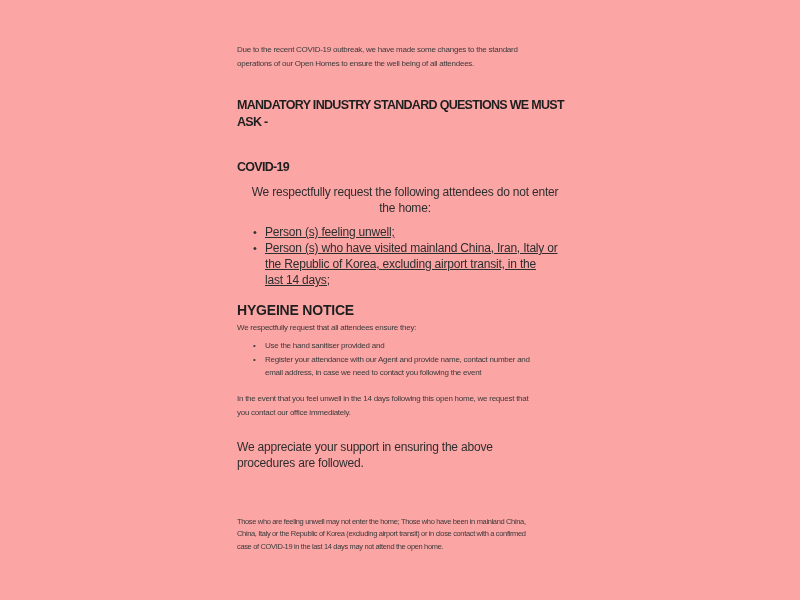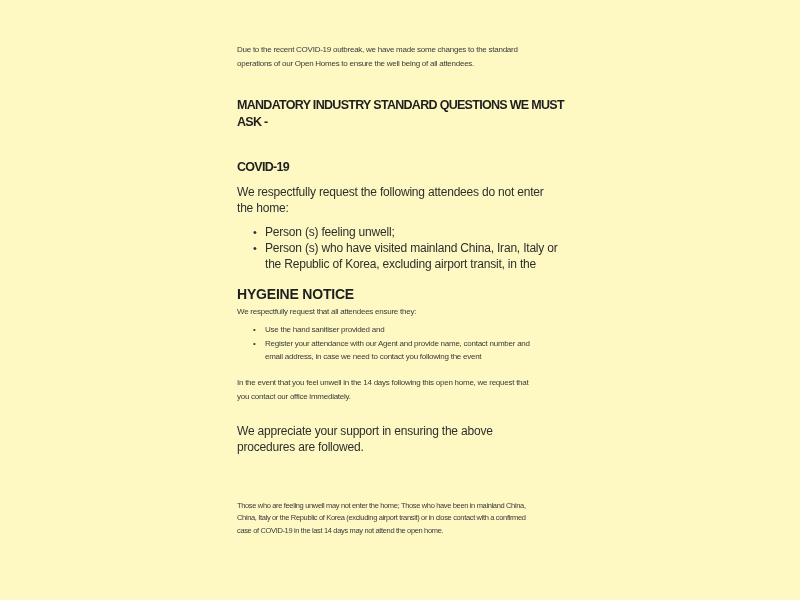--- a/index.html
+++ b/index.html
@@ -8,21 +8,21 @@
     background: #ffffff;
     width: 800px;
     height: 600px;
     overflow: hidden;
     font-family: "Liberation Sans", "DejaVu Sans", sans-serif;
   }
   .page {
     position: relative;
     width: 800px;
     height: 600px;
-    background: #fef9c3;
+    background: #fca5a5;
   }
   .content {
     position: absolute;
     left: 237px;
     top: 43px;
     width: 336px;
     color: #333333;
   }
   .ln { white-space: nowrap; }
 
@@ -59,37 +59,37 @@
     font-size: 14px;
     font-weight: bold;
     line-height: 13px;
     letter-spacing: -0.2px;
     color: #1f1f1f;
     margin: 16px 0 0 0;
   }
 
   p, ul { margin: 0; padding: 0; }
   .intro-par { margin-top: 0; }
-  .covid-intro { margin-top: 8px; }
+  .covid-intro { margin-top: 8px; text-align: center; }
   .hygiene-intro { margin-top: 4px; }
   .unwell-par { margin-top: 12.5px; }
   .closing-par { margin-top: 19.5px; }
 
   ul { list-style: none; }
   li {
     position: relative;
     padding-left: 28px;
   }
   li::before {
     content: "\2022";
     position: absolute;
     left: 16px;
     top: 0;
   }
-  .large-bullets { margin-top: 8px; }
+  .large-bullets { margin-top: 8px; text-decoration: underline; }
   .large-bullets li::before { font-size: 11px; }
   .small-bullets { margin-top: 4.5px; }
   .small-bullets li::before { font-size: 8px; }
 
   .footer {
     margin-top: 45px;
     font-size: 7.5px;
     line-height: 12.5px;
     letter-spacing: -0.35px;
     color: #3a3a3a;
@@ -119,20 +119,21 @@
       <span class="ln" style="display:block">the home:</span>
     </p>
 
     <ul class="large large-bullets">
       <li>
         <span class="ln" style="display:block">Person (s) feeling unwell;</span>
       </li>
       <li>
         <span class="ln" style="display:block">Person (s) who have visited mainland China, Iran, Italy or</span>
         <span class="ln" style="display:block">the Republic of Korea, excluding airport transit, in the</span>
+        <span class="ln" style="display:block">last 14 days;</span>
       </li>
     </ul>
 
     <h3 class="small-heading">HYGEINE NOTICE</h3>
 
     <p class="small hygiene-intro">
       <span class="ln" style="display:block">We respectfully request that all attendees ensure they:</span>
     </p>
 
     <ul class="small small-bullets">

